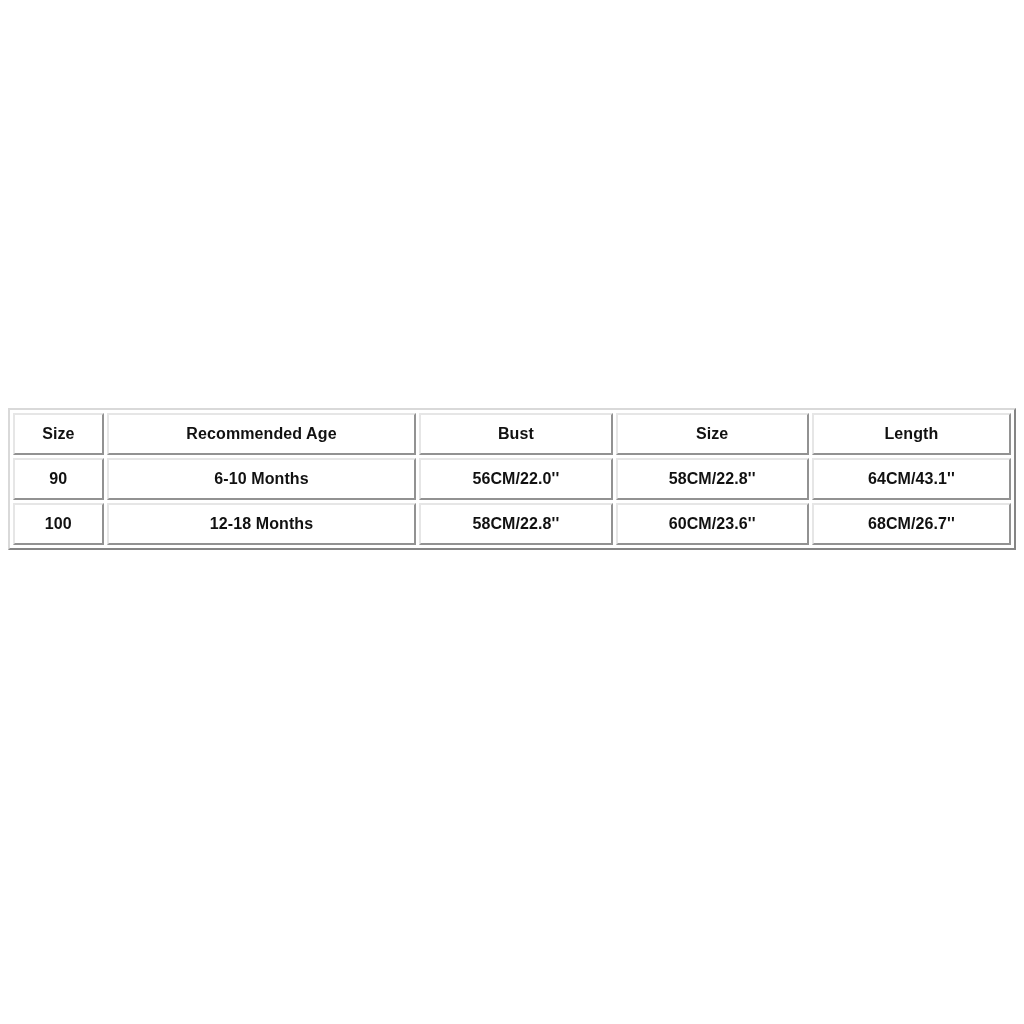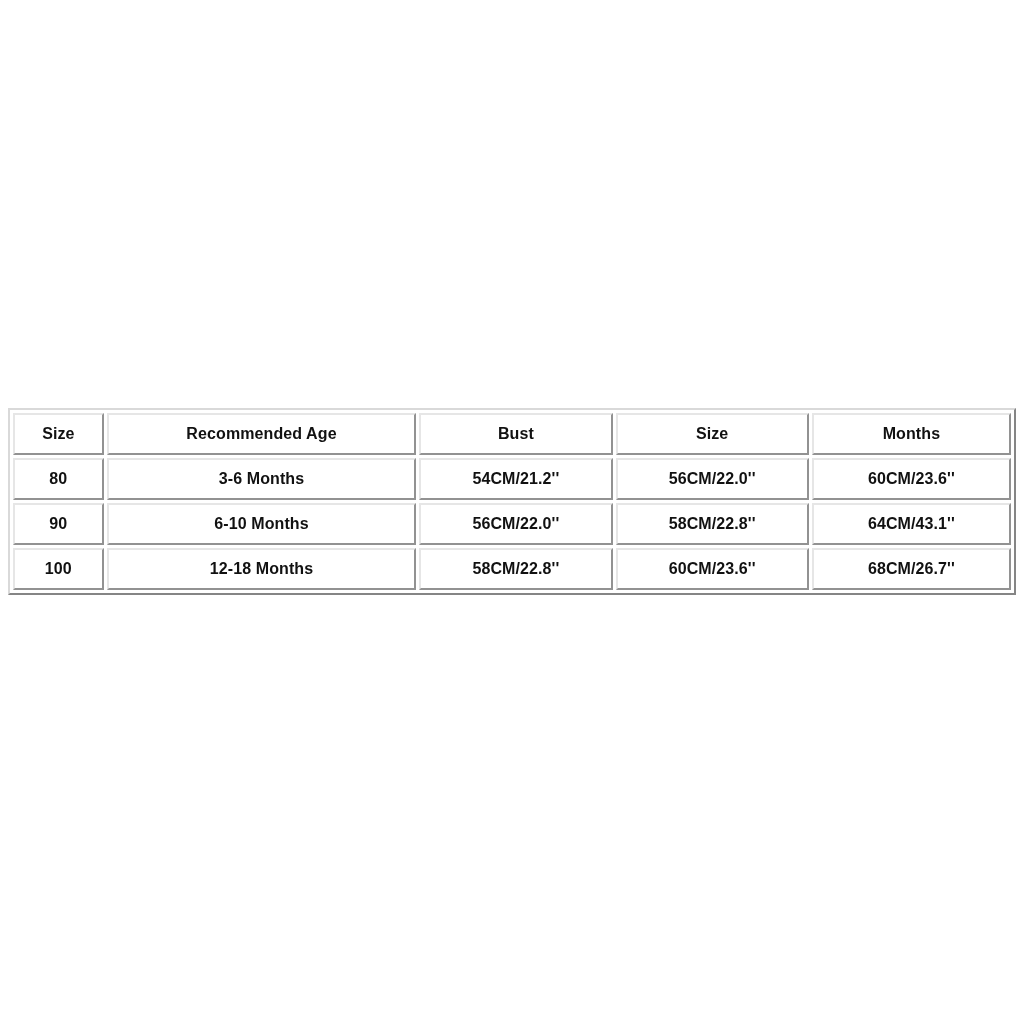--- a/index.html
+++ b/index.html
@@ -65,31 +65,24 @@
       <col class="c-bust">
       <col class="c-waist">
       <col class="c-length">
     </colgroup>
     <thead>
       <tr>
         <th>Size</th>
         <th>Recommended Age</th>
         <th>Bust</th>
         <th>Size</th>
-        <th>Months</th>
+        <th>Length</th>
       </tr>
     </thead>
     <tbody>
-      <tr>
-        <td>80</td>
-        <td>3-6 Months</td>
-        <td>54CM/21.2''</td>
-        <td>56CM/22.0''</td>
-        <td>60CM/23.6''</td>
-      </tr>
       <tr>
         <td>90</td>
         <td>6-10 Months</td>
         <td>56CM/22.0''</td>
         <td>58CM/22.8''</td>
         <td>64CM/43.1''</td>
       </tr>
       <tr>
         <td>100</td>
         <td>12-18 Months</td>

